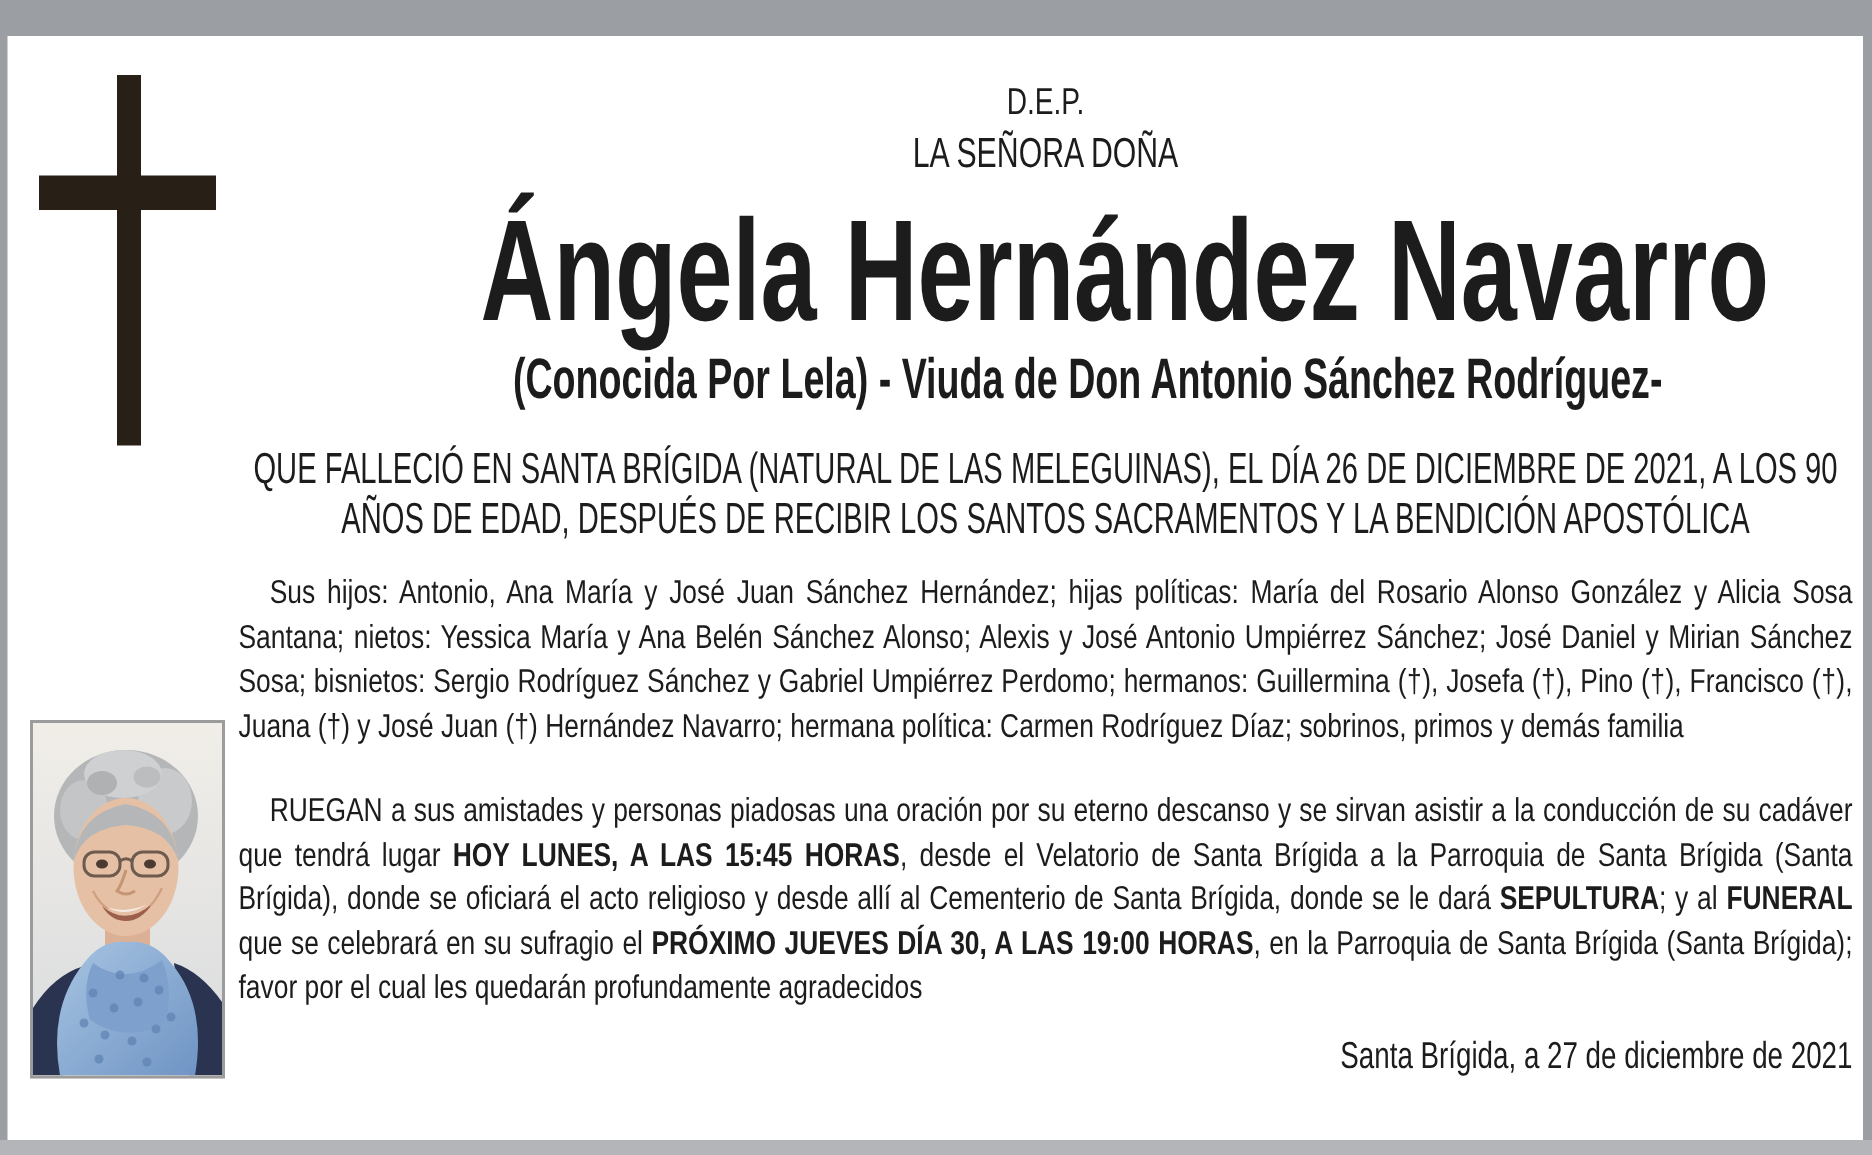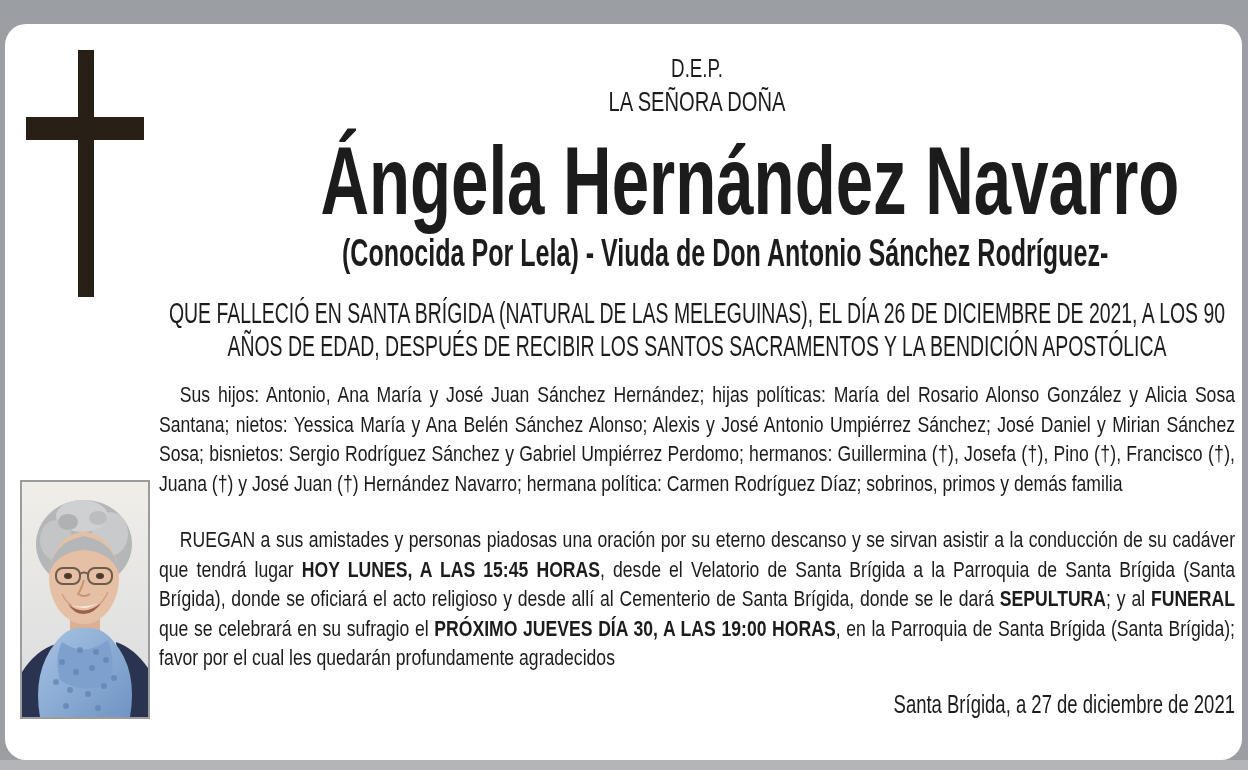--- a/index.html
+++ b/index.html
@@ -8,21 +8,20 @@
     background:#9b9ea3;
     font-family:"Liberation Sans","DejaVu Sans",sans-serif;
     color:#1c1c1c;
   }
   .bottom-strip{
     position:absolute;left:0;right:0;bottom:0;height:10px;background:#b3b5b8;
   }
   .card{
     position:absolute;left:5px;top:24px;width:1237px;height:736px;
     background:#ffffff;
-    border-radius:21px;
   }
   
   .cross{position:absolute;left:15px;top:20px;width:140px;height:260px;}
   .cross .vbar{position:absolute;left:58px;top:6px;width:16px;height:247px;background:#281f17;}
   .cross .hbar{position:absolute;left:6px;top:73px;width:118px;height:23px;background:#281f17;}
   
   .photo{
     position:absolute;left:15px;top:456px;width:126px;height:235px;
     border:2px solid #9c9c9c;background:#e9e7e3;overflow:hidden;
   }

